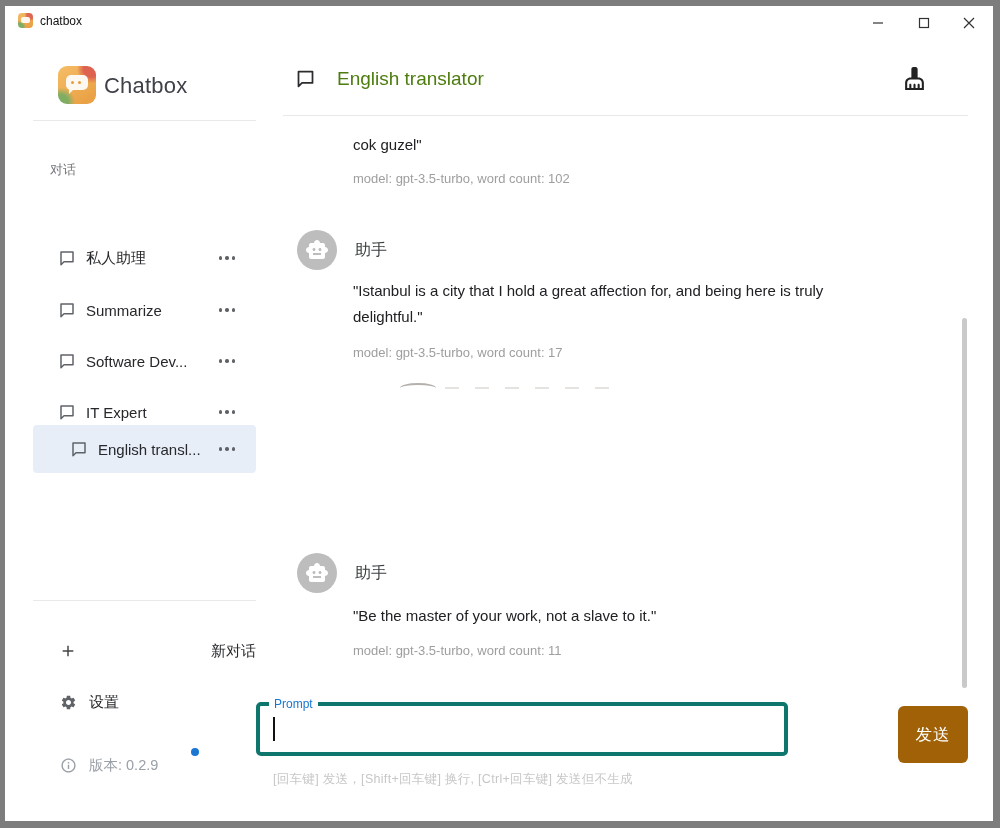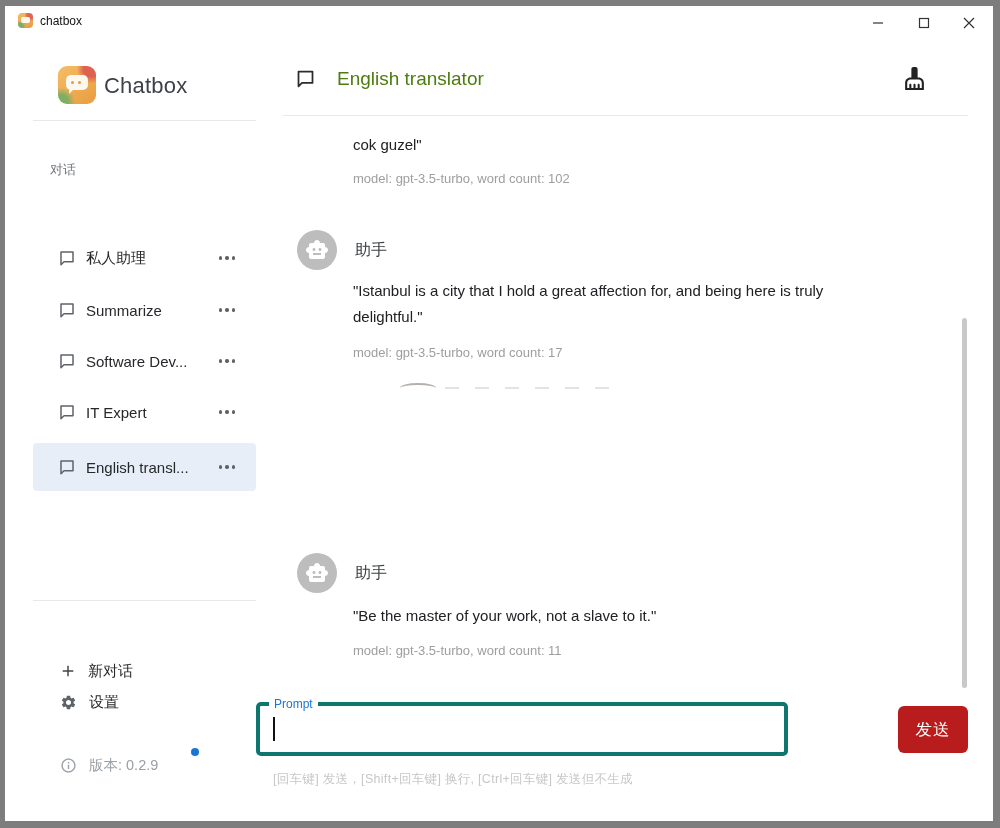--- a/index.html
+++ b/index.html
@@ -64,21 +64,21 @@
 
   
   .scroll-thumb { position:absolute; left:957px; top:312px; width:5px; height:370px; border-radius:3px; background:#c9c9c9; }
 
   
   .prompt-box { position:absolute; left:251px; top:692px; width:532px; height:58px; border:4px solid #0f766e; border-radius:5px; }
   .prompt-box legend { margin-left:9px; padding:0 5px; font-size:12px; color:#1976d2; line-height:1; }
   .prompt-input { position:absolute; left:10px; top:2px; width:580px; height:38px; border:none; outline:none; resize:none;
     font-family:"Liberation Sans",sans-serif; font-size:15px; color:#202124; background:transparent; }
   .caret { position:absolute; left:13px; top:7px; width:1.6px; height:24px; background:#111; }
-  .send-btn { position:absolute; left:893px; top:700px; width:70px; height:47px; background:#b91c1c; color:#fff;
+  .send-btn { position:absolute; left:893px; top:700px; width:70px; height:57px; background:#a16207; color:#fff;
     border:none; border-radius:6px; font-size:16.5px; font-family:"Liberation Sans",sans-serif; cursor:pointer; letter-spacing:1px; }
   .helper { position:absolute; left:268px; top:765px; font-size:12.5px; color:#c7c7c7; letter-spacing:.3px; }
 </style>
 </head>
 <body>
 
 <div class="win">
 
   <div class="titlebar">
     <span class="app-icon"></span>
@@ -152,37 +152,37 @@
           <path d="M4 4h16v13H8l-4 4z" fill="none" stroke="#5f6368" stroke-width="2" stroke-linejoin="round"></path>
         </svg>
       </span>
     <span class="lbl">IT Expert</span>
     <span class="dots">
         <i></i>
         <i></i>
         <i></i>
       </span>
   </div>
-  <div class="side-item selected" style="top:437px;">
+  <div class="side-item selected" style="top:419px;padding-left:12px;">
     <span class="bubble">
         <svg width="18" height="18" viewBox="0 0 24 24">
           <path d="M4 4h16v13H8l-4 4z" fill="none" stroke="#5f6368" stroke-width="2" stroke-linejoin="round"></path>
         </svg>
       </span>
     <span class="lbl">English transl...</span>
     <span class="dots">
         <i></i>
         <i></i>
         <i></i>
       </span>
   </div>
 
   <div class="divider" style="top:594px;"></div>
 
-  <div class="util-row" style="top:650px;">
+  <div class="util-row" style="top:630px;justify-content:space-between;">
     <span class="u-icon">
         <svg width="16" height="16" viewBox="0 0 24 24">
           <path d="M12 4v16M4 12h16" stroke="#444" stroke-width="2.2"></path>
         </svg>
       </span>
     <span class="u-lbl">新对话</span>
   </div>
 
   <div class="util-row" style="top:681px;">
     <span class="u-icon">

